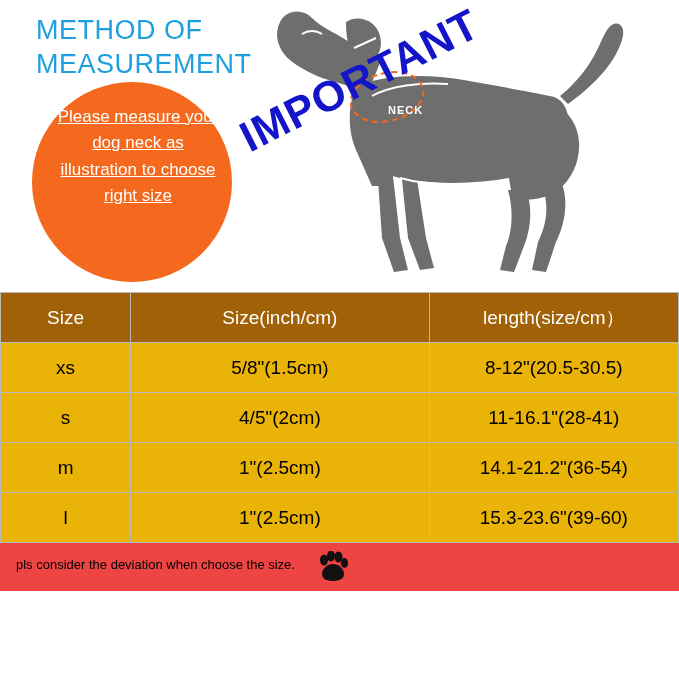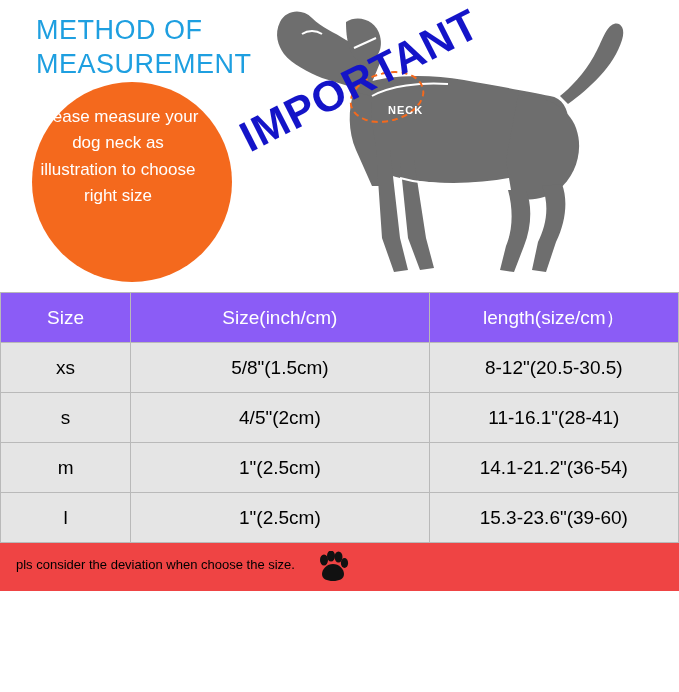--- a/index.html
+++ b/index.html
@@ -47,28 +47,29 @@
     left: 32px;
     top: 82px;
     width: 200px;
     height: 200px;
     border-radius: 50%;
     background: #f4691d;
     z-index: 5;
   }
   .bubble-text {
     position: absolute;
-    left: 32px;
+    left: 52px;
     top: 104px;
     width: 172px;
     color: #ffffff;
     font-size: 17px;
     line-height: 1.55;
     text-align: center;
     z-index: 6;
+    text-decoration: underline;
   }
   .important {
     position: absolute;
     left: 232px;
     top: 118px;
     color: #1414c8;
     font-size: 43px;
     font-weight: bold;
     letter-spacing: 1px;
     transform: rotate(-27deg);
@@ -113,27 +114,27 @@
   table.sizes th, table.sizes td {
     border: 1px solid #b9b9b9;
     height: 49px;
     text-align: center;
     font-size: 19px;
     color: #000000;
     font-weight: normal;
     padding: 0;
   }
   table.sizes thead th {
-    background: #8b5cf6;
+    background: #a16207;
     color: #ffffff;
     font-size: 19px;
     font-weight: normal;
   }
   table.sizes tbody td {
-    background: #e5e5e5;
+    background: #eab308;
   }
   .col-size { width: 130px; }
   .col-width { width: 298px; }
   .col-length { width: 249px; }
 
   
   .footer {
     position: relative;
     height: 48px;
     width: 679px;

